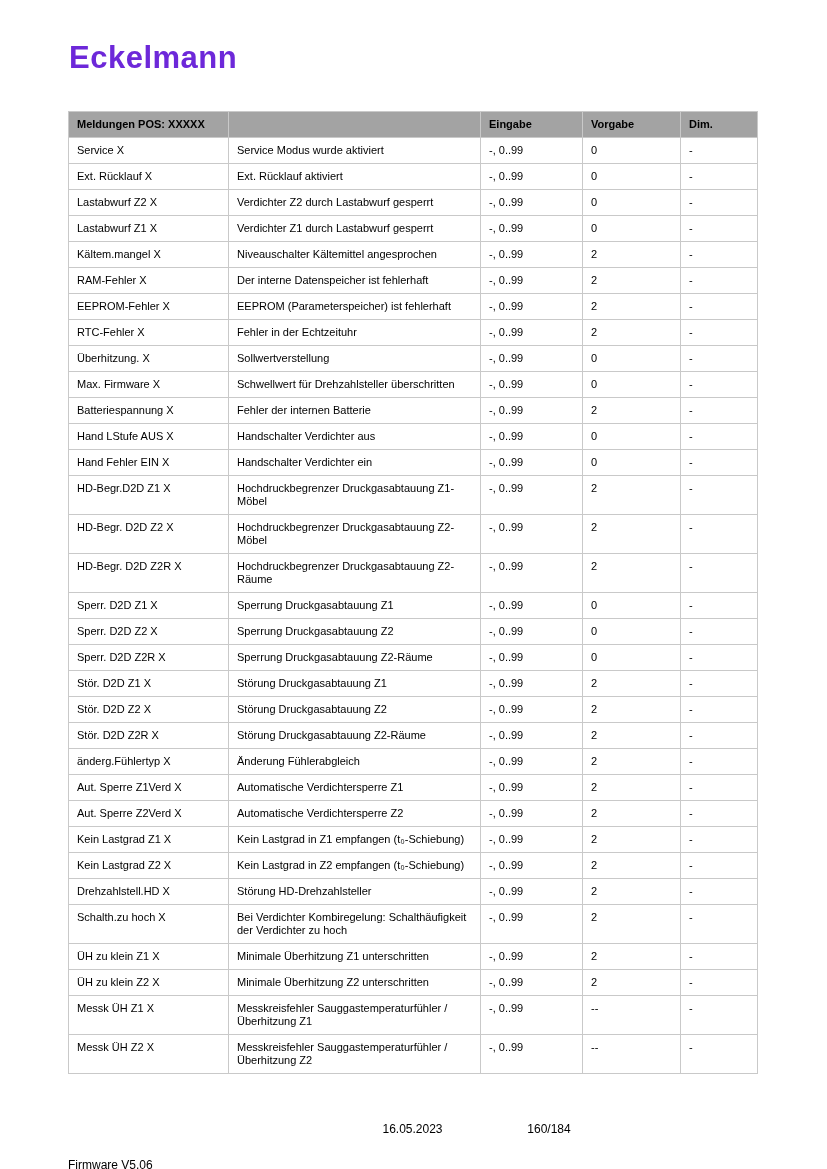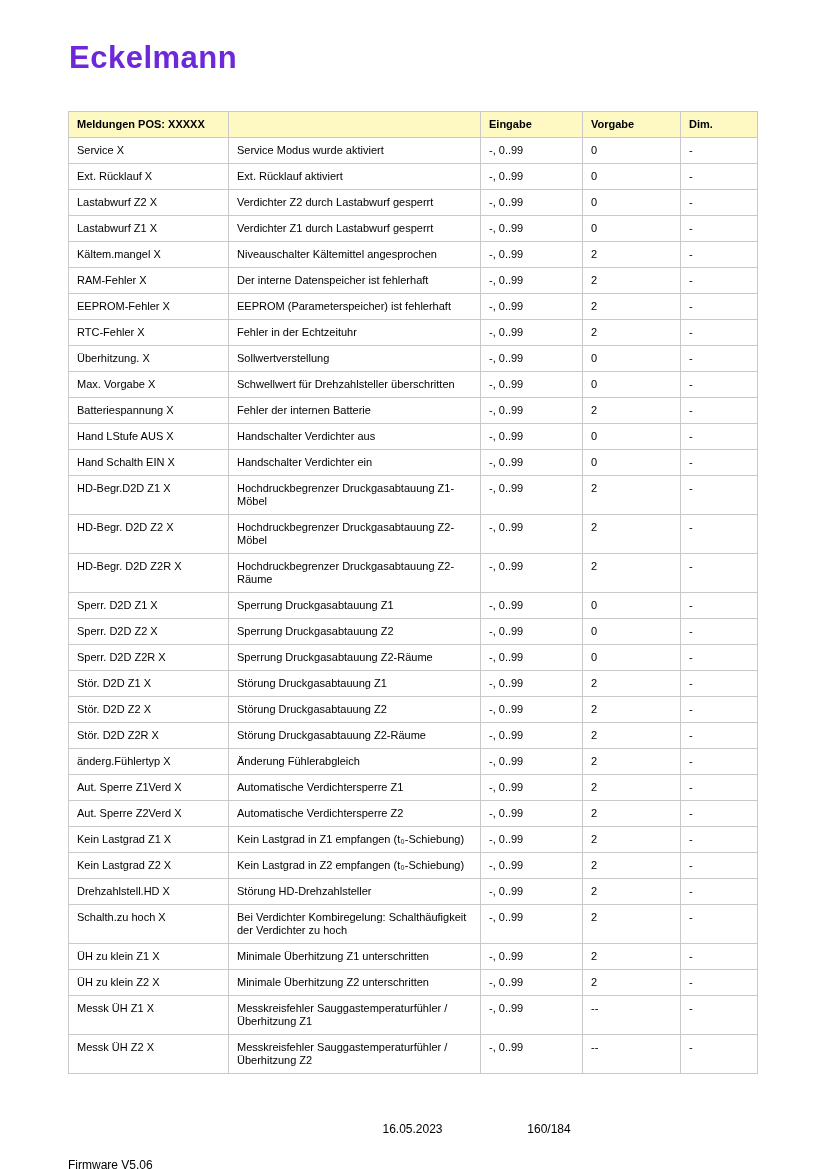--- a/index.html
+++ b/index.html
@@ -32,21 +32,21 @@
     line-height: 13px;
   }
   .doc-table th, .doc-table td {
     border: 1px solid #c9c9c9;
     padding: 6px 8px;
     text-align: left;
     vertical-align: top;
     overflow: hidden;
   }
   .doc-table thead th {
-    background: #fef9c3;
+    background: #a3a3a3;
     font-weight: 700;
     vertical-align: middle;
   }
   .cell-desc { white-space: pre-line; }
   .footer {
     position: absolute;
     top: 1122px;
     left: 68px;
     width: 689px;
     display: flex;
@@ -136,42 +136,42 @@
         <td>-</td>
       </tr>
       <tr>
         <td>Überhitzung. X</td>
         <td class="cell-desc">Sollwertverstellung</td>
         <td>-, 0..99</td>
         <td>0</td>
         <td>-</td>
       </tr>
       <tr>
-        <td>Max. Vorgabe X</td>
+        <td>Max. Firmware X</td>
         <td class="cell-desc">Schwellwert für Drehzahlsteller überschritten</td>
         <td>-, 0..99</td>
         <td>0</td>
         <td>-</td>
       </tr>
       <tr>
         <td>Batteriespannung X</td>
         <td class="cell-desc">Fehler der internen Batterie</td>
         <td>-, 0..99</td>
         <td>2</td>
         <td>-</td>
       </tr>
       <tr>
         <td>Hand LStufe AUS X</td>
         <td class="cell-desc">Handschalter Verdichter aus</td>
         <td>-, 0..99</td>
         <td>0</td>
         <td>-</td>
       </tr>
       <tr>
-        <td>Hand Schalth EIN X</td>
+        <td>Hand Fehler EIN X</td>
         <td class="cell-desc">Handschalter Verdichter ein</td>
         <td>-, 0..99</td>
         <td>0</td>
         <td>-</td>
       </tr>
       <tr>
         <td>HD-Begr.D2D Z1 X</td>
         <td class="cell-desc">Hochdruckbegrenzer Druckgasabtauung Z1-
 Möbel</td>
         <td>-, 0..99</td>

